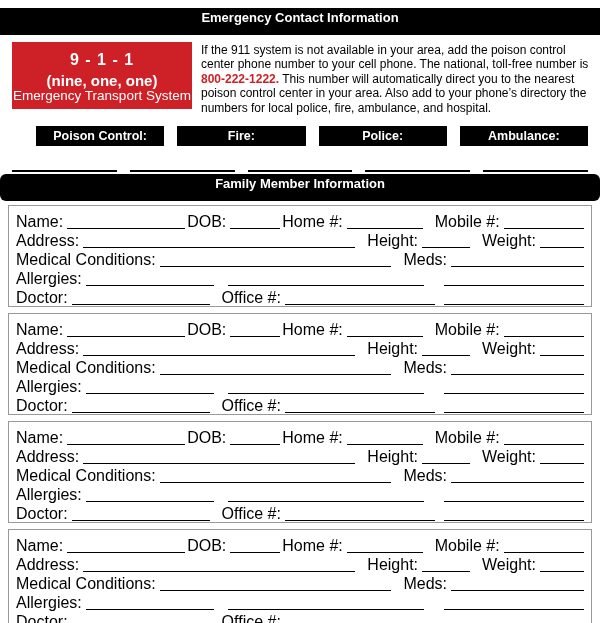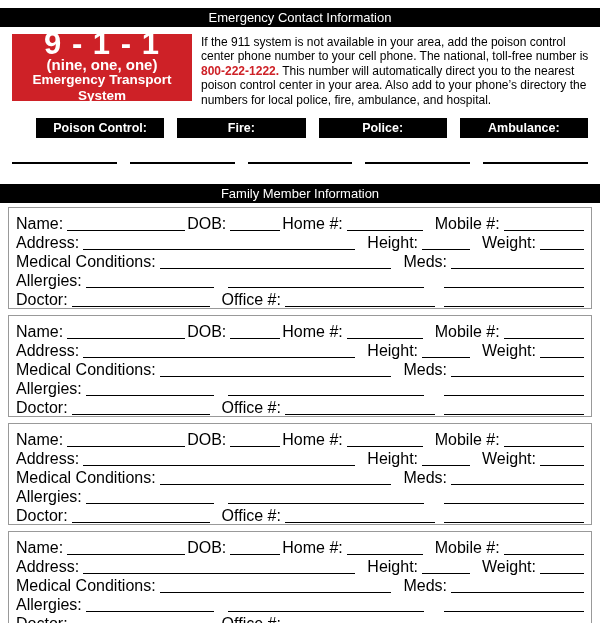--- a/index.html
+++ b/index.html
@@ -3,34 +3,34 @@
 <meta charset="utf-8">
 <style>
   html,body{margin:0;padding:0;}
   body{
     width:600px;height:623px;overflow:hidden;background:#ffffff;
     font-family:"Liberation Sans","DejaVu Sans",sans-serif;color:#000;
     position:relative;
   }
   .bar{
     background:#000;color:#fff;text-align:center;
-    font-weight:normal;font-size:13px;line-height:19px;height:19px;
+    font-weight:bold;font-size:13px;line-height:19px;height:27px;
   }
   .bar-top{margin-top:8px;}
-  .bar-family{margin-top:20px;}
+  .bar-family{margin-top:2px;border-radius:6px;}
   
   .top-row{display:flex;margin-top:7px;align-items:flex-start;}
   .badge{
     margin-left:12px;width:180px;height:67px;flex:none;
     background:#CE2127;color:#fff;text-align:center;
     display:flex;flex-direction:column;justify-content:center;
   }
-  .badge-num{font-weight:bold;font-size:31px;line-height:26px;letter-spacing:1px;}
+  .badge-num{font-weight:bold;font-size:16px;line-height:26px;letter-spacing:1px;}
   .badge-sub{font-weight:bold;font-size:15px;line-height:15px;}
-  .badge-sub2{font-weight:bold;font-size:13.5px;line-height:16px;}
+  .badge-sub2{font-weight:normal;font-size:13.5px;line-height:16px;}
   .info{
     margin:1px 10px 0 9px;flex:1;
     font-size:12px;line-height:14.4px;
   }
   .phone{color:#CE2127;font-weight:bold;}
   
   .contacts{display:flex;gap:13px;margin:11px 12px 0 12px;padding-left:24px;}
   .contact-box{
     flex:1;background:#000;color:#fff;text-align:center;
     font-weight:bold;font-size:12.5px;line-height:20px;height:20px;

